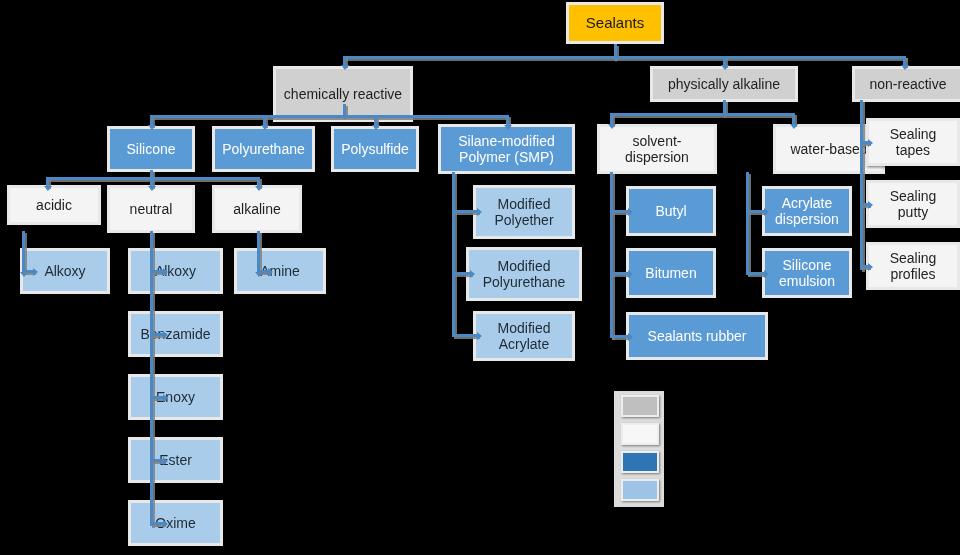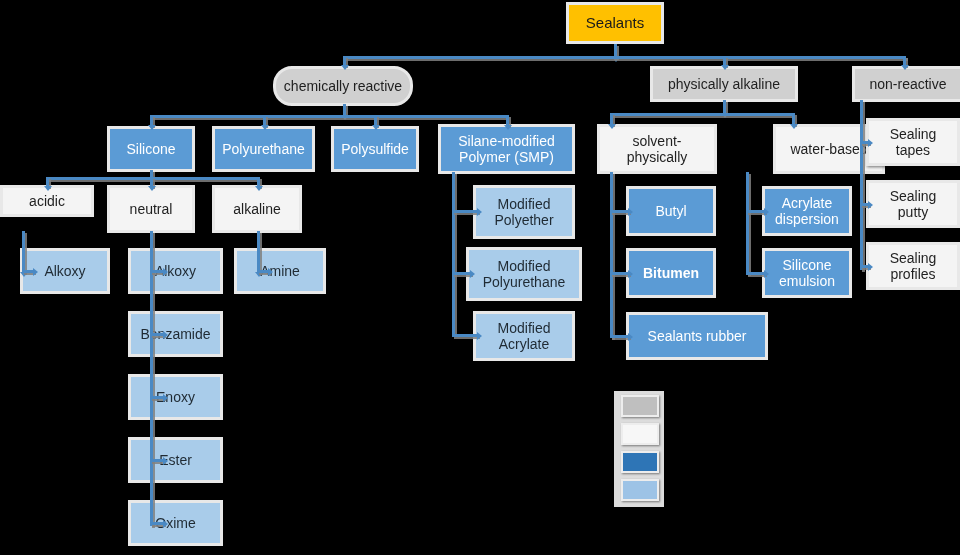--- a/index.html
+++ b/index.html
@@ -113,55 +113,55 @@
     box-sizing: border-box;
     box-shadow: 1px 1px 2px rgba(0,0,0,0.45);
   }
 </style>
 </head>
 <body>
 
 <div id="canvas">
   <div id="nodes-layer">
       <div class="node n-gold" style="left: 566px; top: 2px; width: 98px; height: 42px;">Sealants</div>
-      <div class="node n-gray" style="left: 273px; top: 66px; width: 140px; height: 40px; border-radius: 19px;">chemically reactive</div>
+      <div class="node n-gray" style="left: 273px; top: 66px; width: 140px; height: 56px;">chemically reactive</div>
       <div class="node n-gray" style="left: 650px; top: 66px; width: 148px; height: 36px;">physically alkaline</div>
       <div class="node n-gray" style="left: 852px; top: 66px; width: 112px; height: 36px;">non-reactive</div>
       <div class="node n-blue" style="left: 107px; top: 126px; width: 88px; height: 46px;">Silicone</div>
       <div class="node n-blue" style="left: 212px; top: 126px; width: 103px; height: 46px;">Polyurethane</div>
       <div class="node n-blue" style="left: 331px; top: 126px; width: 88px; height: 46px;">Polysulfide</div>
       <div class="node n-blue" style="left: 438px; top: 124px; width: 137px; height: 50px;">Silane-modified
 Polymer (SMP)</div>
       <div class="node n-white" style="left: 597px; top: 124px; width: 120px; height: 50px;">solvent-
-physically</div>
+dispersion</div>
       <div class="node n-white" style="left: 737px; top: 124px; width: 112px; height: 50px; margin-left: 36px;">water-based</div>
       <div class="node n-white" style="left: 866px; top: 118px; width: 94px; height: 48px;">Sealing
 tapes</div>
       <div class="node n-white" style="left: 866px; top: 180px; width: 94px; height: 48px;">Sealing
 putty</div>
       <div class="node n-white" style="left: 866px; top: 242px; width: 94px; height: 48px;">Sealing
 profiles</div>
-      <div class="node n-white" style="left: 0; top: 185px; width: 94px; height: 32px;">acidic</div>
+      <div class="node n-white" style="left: 7px; top: 185px; width: 94px; height: 40px;">acidic</div>
       <div class="node n-white" style="left: 107px; top: 185px; width: 88px; height: 48px;">neutral</div>
       <div class="node n-white" style="left: 212px; top: 185px; width: 90px; height: 48px;">alkaline</div>
       <div class="node n-lightblue" style="left: 20px; top: 248px; width: 90px; height: 46px;">Alkoxy</div>
       <div class="node n-lightblue" style="left: 128px; top: 248px; width: 95px; height: 46px;">Alkoxy</div>
       <div class="node n-lightblue" style="left: 234px; top: 248px; width: 92px; height: 46px;">Amine</div>
       <div class="node n-lightblue" style="left: 128px; top: 311px; width: 95px; height: 46px;">Benzamide</div>
       <div class="node n-lightblue" style="left: 128px; top: 374px; width: 95px; height: 46px;">Enoxy</div>
       <div class="node n-lightblue" style="left: 128px; top: 437px; width: 95px; height: 46px;">Ester</div>
       <div class="node n-lightblue" style="left: 128px; top: 500px; width: 95px; height: 46px;">Oxime</div>
       <div class="node n-lightblue" style="left: 473px; top: 185px; width: 102px; height: 54px;">Modified
 Polyether</div>
       <div class="node n-lightblue" style="left: 466px; top: 247px; width: 116px; height: 54px;">Modified
 Polyurethane</div>
       <div class="node n-lightblue" style="left: 473px; top: 311px; width: 102px; height: 50px;">Modified
 Acrylate</div>
       <div class="node n-blue" style="left: 626px; top: 186px; width: 90px; height: 50px;">Butyl</div>
-      <div class="node n-blue" style="left: 626px; top: 248px; width: 90px; height: 50px; font-weight: bold;">Bitumen</div>
+      <div class="node n-blue" style="left: 626px; top: 248px; width: 90px; height: 50px;">Bitumen</div>
       <div class="node n-blue" style="left: 626px; top: 312px; width: 142px; height: 48px;">Sealants rubber</div>
       <div class="node n-blue" style="left: 762px; top: 186px; width: 90px; height: 50px;">Acrylate
 dispersion</div>
       <div class="node n-blue" style="left: 762px; top: 248px; width: 90px; height: 50px;">Silicone
 emulsion</div>
     </div>
   <div id="conn-layer">
       <div class="conn shadow-v" style="left: 616px; top: 46px; height: 14px;"></div>
       <div class="conn v" style="left: 614px; top: 44px; background: rgb(74, 137, 196); height: 14px;"></div>
       <div class="arrow-d" style="left: 611.5px; top: 57px; border-top-color: rgb(74, 137, 196);"></div>

